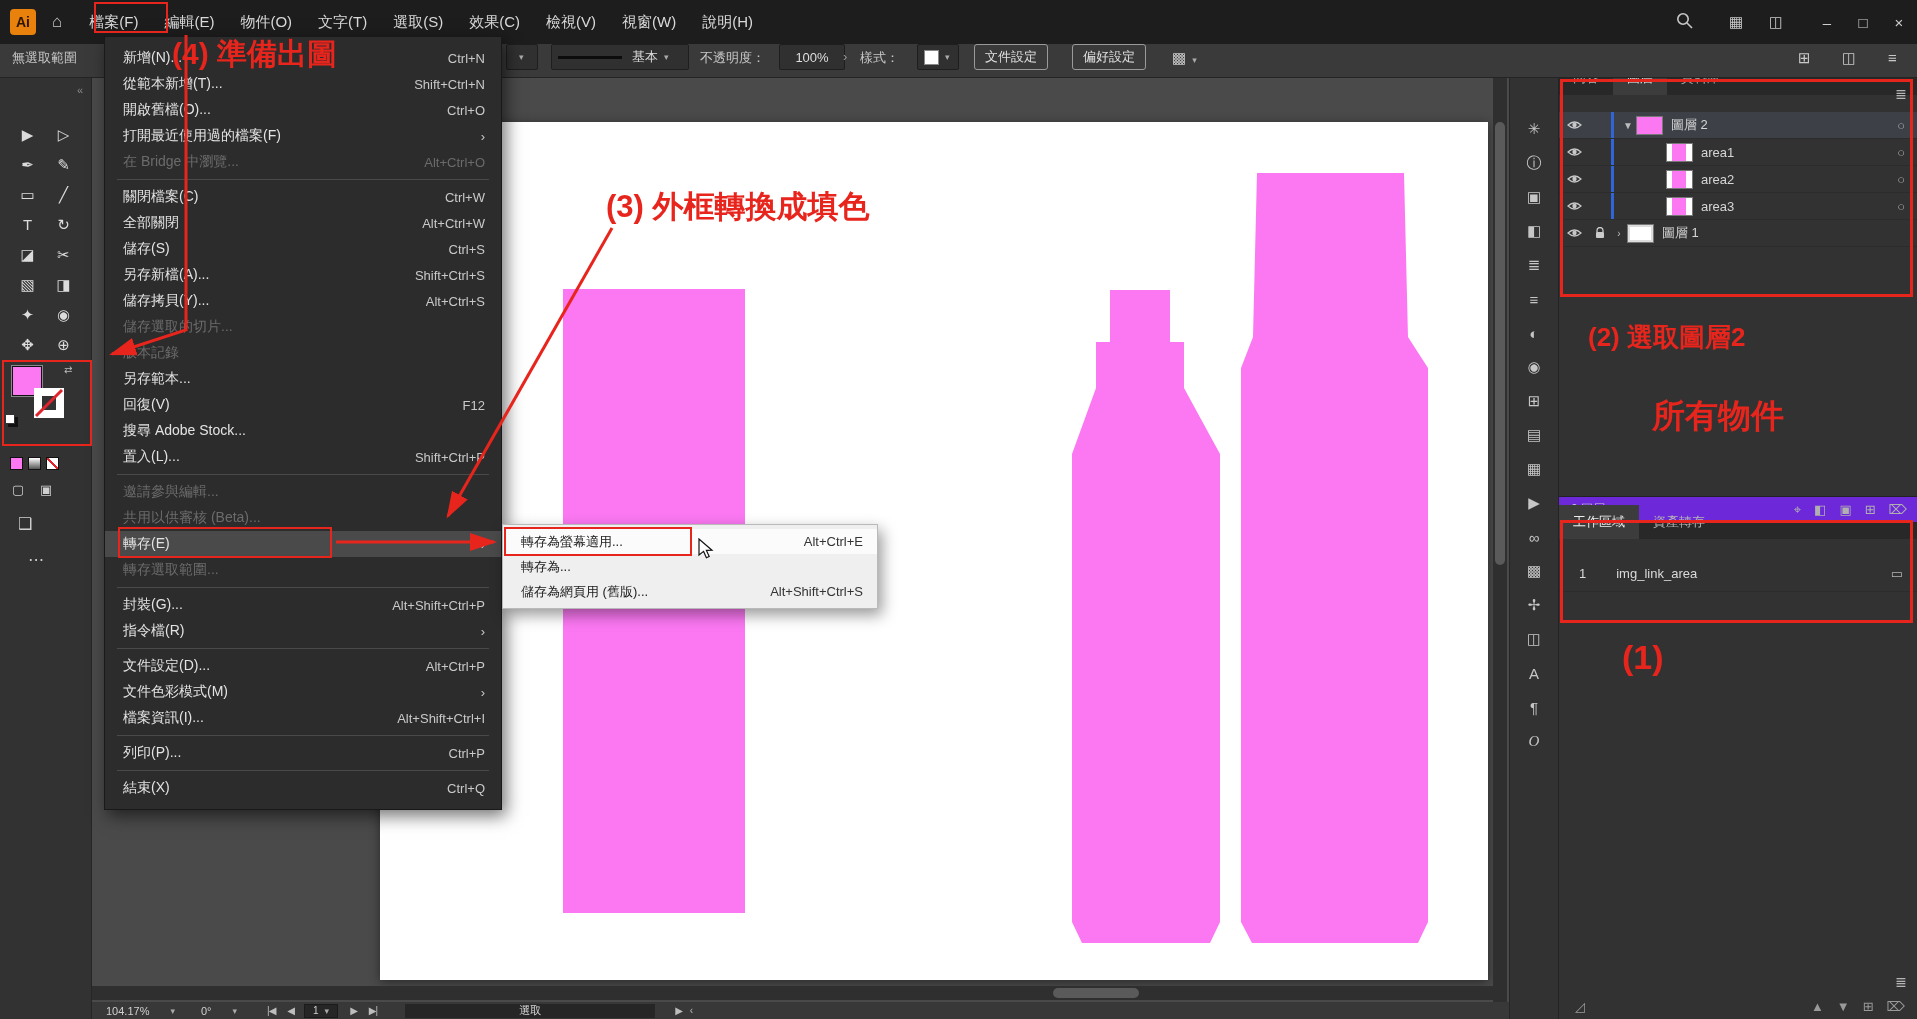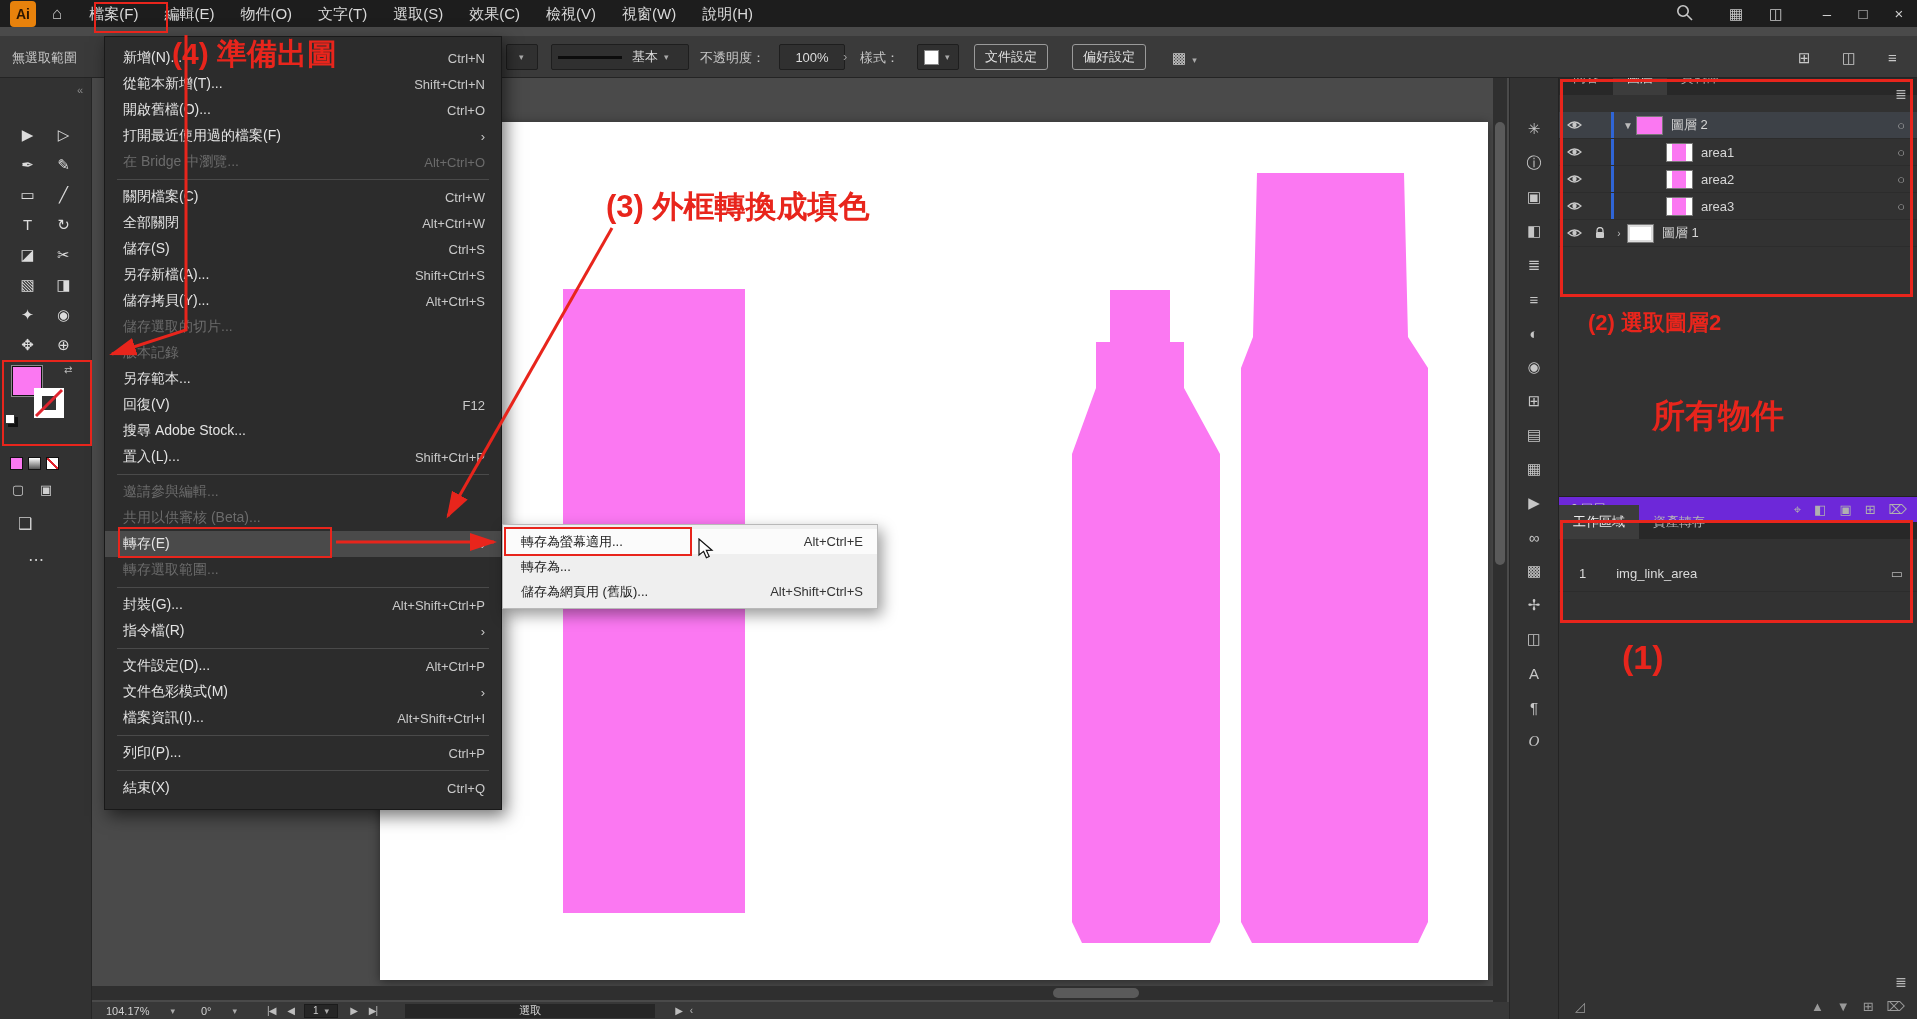--- a/index.html
+++ b/index.html
@@ -2,21 +2,21 @@
 <html><head>
 <meta charset="utf-8">
 <style>
   *{box-sizing:border-box;margin:0;padding:0;}
   html,body{background:#1a1a1a;}
   #screen{position:relative;width:1917px;height:1019px;overflow:hidden;
     font-family:"Liberation Sans","DejaVu Sans",sans-serif;color:#ddd;background:#4a4a4a;}
   .abs{position:absolute;}
 
   
-  .titlebar{left:0;top:0;width:1917px;height:27px;background:#1d1d1d;display:flex;align-items:center;z-index:40;}
+  .titlebar{left:0;top:0;width:1917px;height:44px;background:#1d1d1d;display:flex;align-items:center;z-index:40;}
   .appicon{width:26px;height:26px;margin-left:10px;background:#e8820c;color:#2d1600;font-weight:bold;
     font-size:14px;display:flex;align-items:center;justify-content:center;border-radius:4px;}
   .home{margin-left:16px;color:#c9c9c9;font-size:17px;}
   .mb{display:flex;margin-left:14px;height:36px;}
   .mb-item{padding:0 13px;line-height:36px;font-size:15px;color:#d9d9d9;cursor:default;}
   .tb-right{margin-left:auto;display:flex;align-items:center;height:36px;}
   .tb-ic{width:34px;text-align:center;color:#c8c8c8;font-size:15px;}
   .winbtn{width:36px;height:36px;display:flex;align-items:center;justify-content:center;color:#cfcfcf;font-size:15px;}
 
   
@@ -525,21 +525,21 @@
 
   <div class="redbox thin" style="left:94px;top:2px;width:74px;height:31px"></div>
   <div class="redbox thin" style="left:2px;top:360px;width:90px;height:86px"></div>
   <div class="redbox thin" style="left:118px;top:527px;width:214px;height:31px"></div>
   <div class="redbox thin" style="left:504px;top:527px;width:188px;height:29px"></div>
   <div class="redbox" style="left:1560px;top:79px;width:353px;height:218px"></div>
   <div class="redbox" style="left:1560px;top:520px;width:353px;height:103px"></div>
 
   <div class="redtext" style="left:172px;top:34px;font-size:30px">(4) 準備出圖</div>
   <div class="redtext" style="left:606px;top:186px;font-size:31px">(3) 外框轉換成填色</div>
-  <div class="redtext" style="left:1588px;top:308px;font-size:22px">(2) 選取圖層2</div>
+  <div class="redtext" style="left:1588px;top:320px;font-size:26px">(2) 選取圖層2</div>
   <div class="redtext" style="left:1652px;top:394px;font-size:33px">所有物件</div>
   <div class="redtext" style="left:1622px;top:638px;font-size:34px">(1)</div>
 
   <svg id="arrows" width="1917" height="1019">
     <defs>
       <marker id="ah" markerWidth="10" markerHeight="8" refX="8" refY="3" orient="auto" markerUnits="strokeWidth">
         <path d="M0,0 L9,3 L0,6 Z" fill="#e8251c"></path>
       </marker>
     </defs>
     <path d="M186,35 L186,330 L112,354" fill="none" stroke="#e8251c" stroke-width="3" marker-end="url(#ah)"></path>

